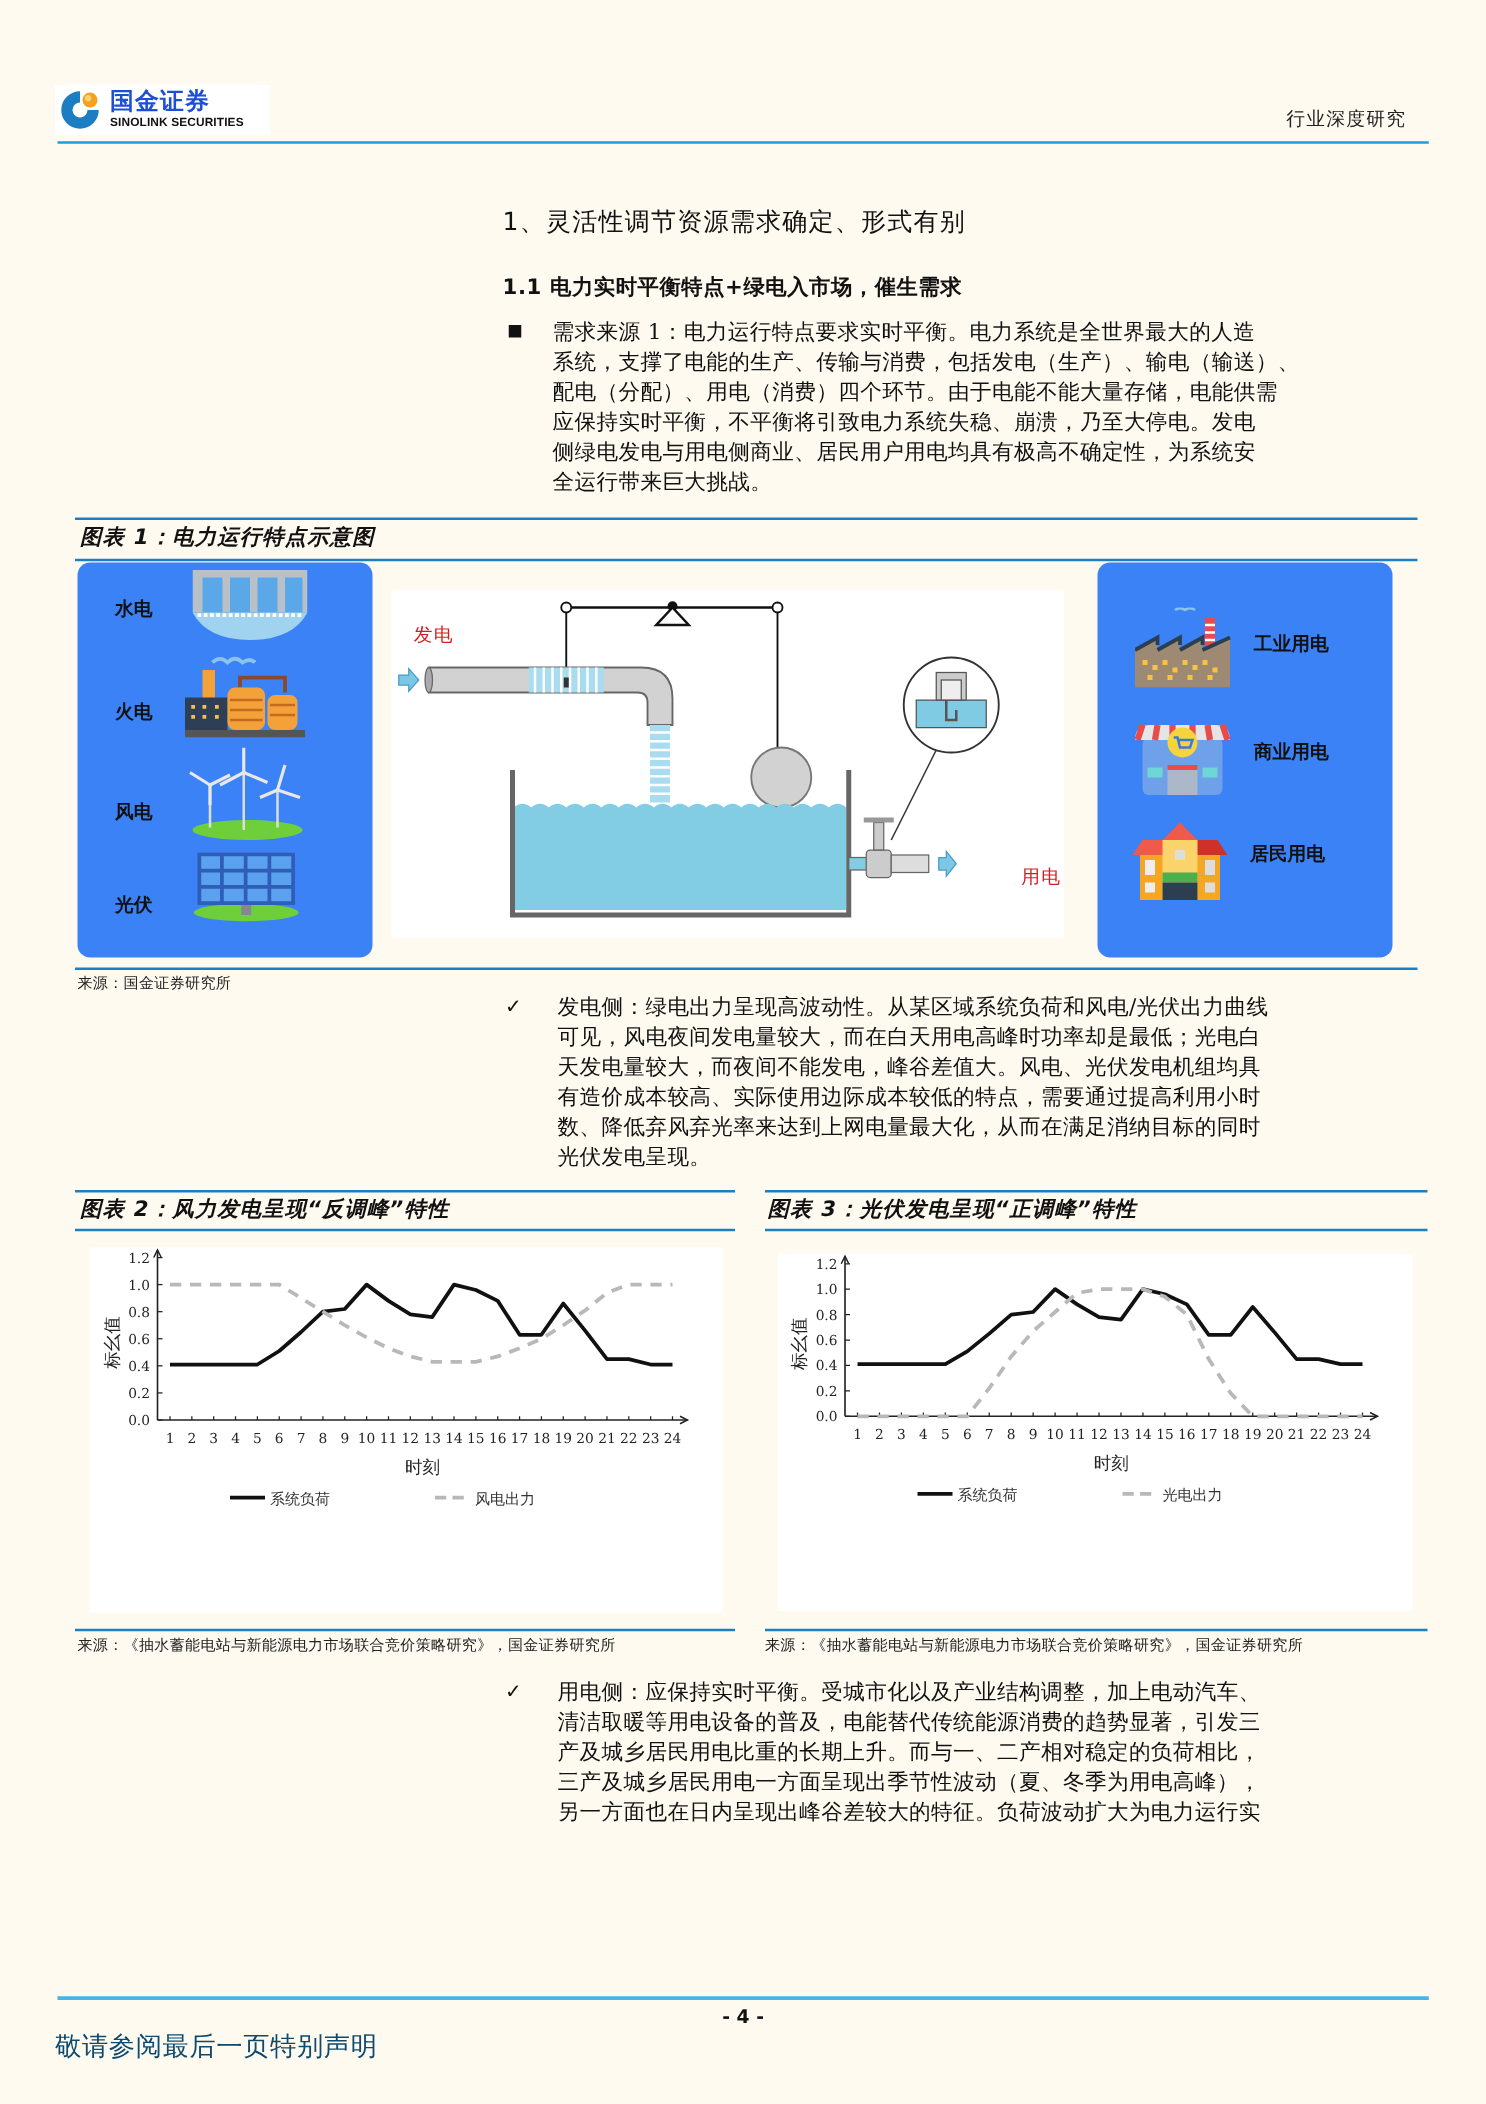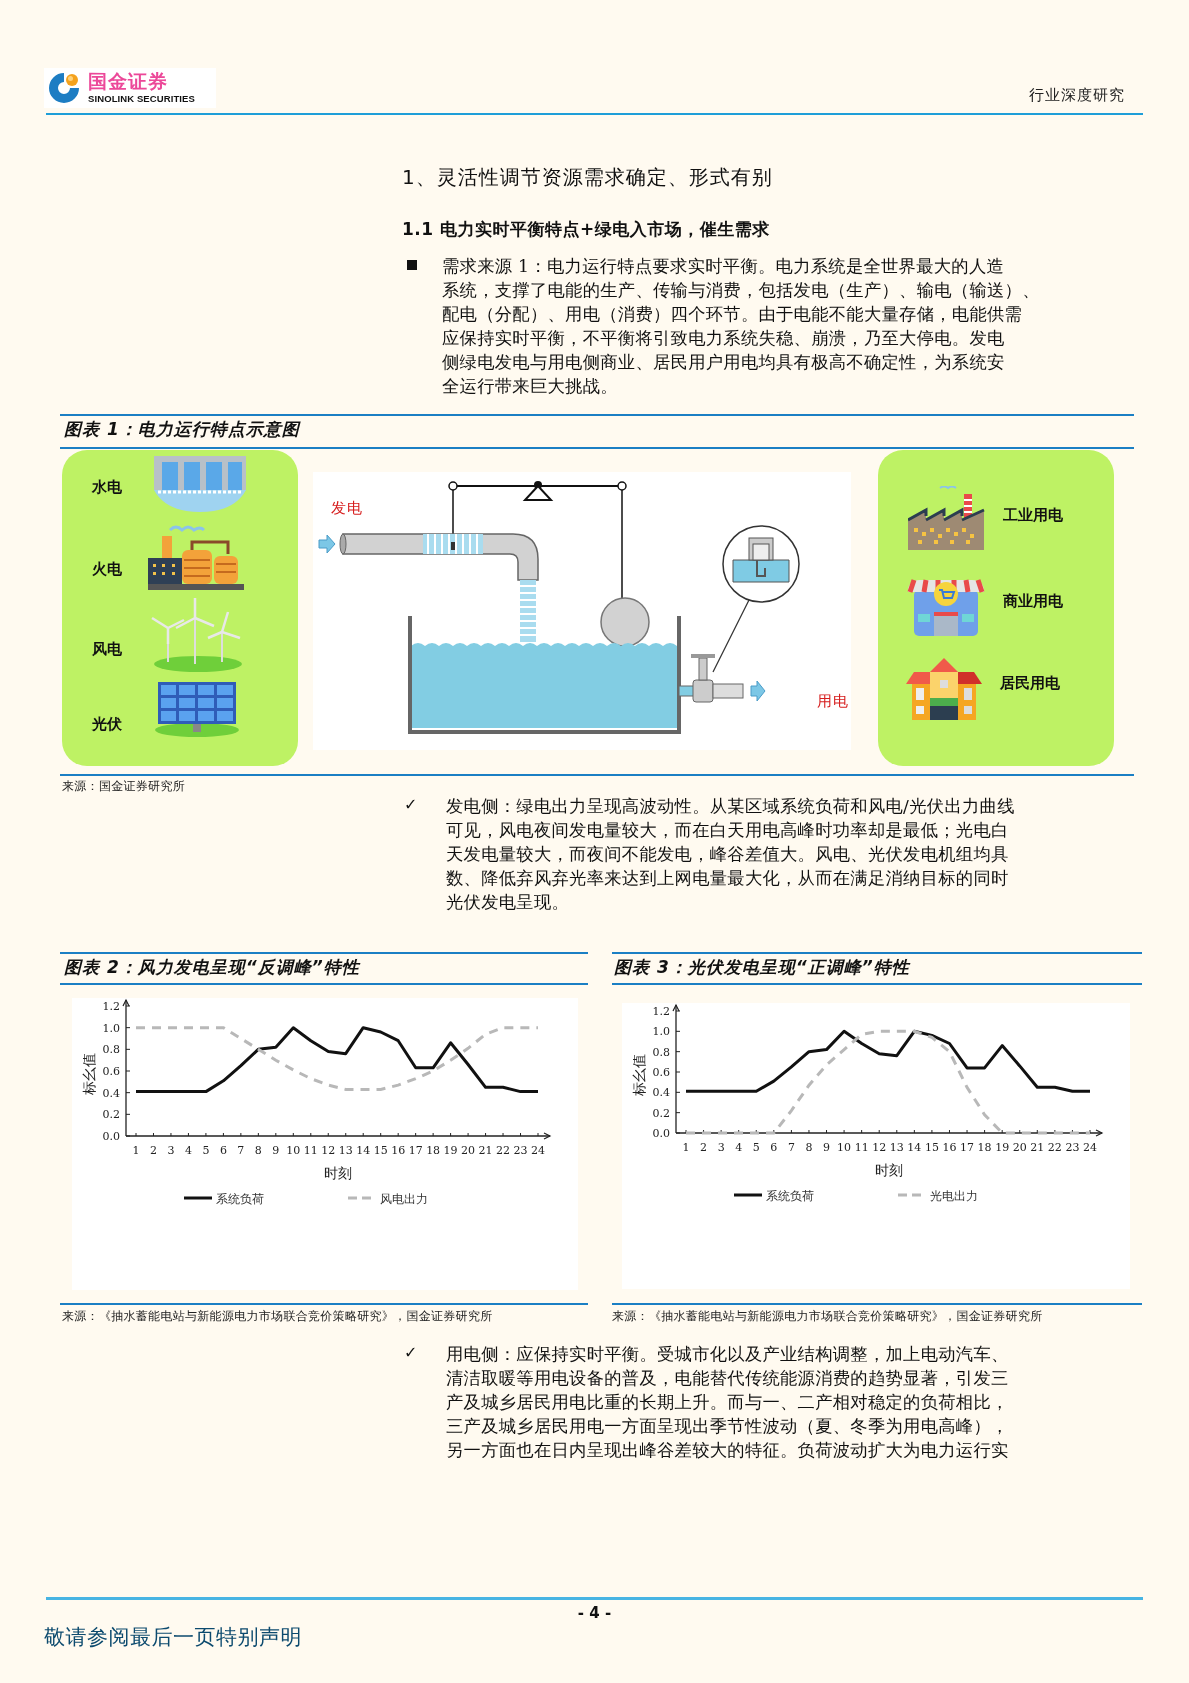--- a/index.html
+++ b/index.html
@@ -10,40 +10,40 @@
     color: #111;
     position: relative;
     overflow: hidden;
   }
   .abs { position: absolute; }
 
   
   .logo-box { left: 44px; top: 68px; width: 172px; height: 40px; background: #fff; display: flex; align-items: center; }
   .logo-mark { width: 36px; height: 36px; margin-left: 2px; position: relative; }
   .logo-text { margin-left: 6px; display: flex; flex-direction: column; line-height: 1; }
-  .logo-cn { font-family: "DejaVu Sans", sans-serif; font-weight: bold; font-size: 19px; letter-spacing: 1px; color: #ec4899; }
+  .logo-cn { font-family: "DejaVu Sans", sans-serif; font-weight: bold; font-size: 19px; letter-spacing: 1px; color: #1d4ed8; }
   .logo-en { font-family: "Liberation Sans", sans-serif; font-weight: bold; font-size: 9.5px; color: #111; margin-top: 3px; letter-spacing: 0.1px; }
   .header-right { right: 64px; top: 86px; font-size: 15px; color: #222; letter-spacing: 1px; }
   .header-line { left: 46px; top: 113px; width: 1097px; height: 2px; background: #1e9ed8; }
 
   
   .h1 { left: 402px; top: 164px; font-family: "DejaVu Sans", sans-serif; font-weight: normal; font-size: 20px; letter-spacing: 1px; }
   .h2 { left: 402px; top: 218px; font-family: "DejaVu Sans", sans-serif; font-weight: bold; font-size: 17px; letter-spacing: 0.5px; }
 
   .para { left: 402px; width: 740px; font-size: 17.3px; line-height: 24px; letter-spacing: 0.3px; color: #111; }
   .para .line { display: block; white-space: nowrap; }
   .bullet-sq { width: 10px; height: 10px; background: #111; }
   .bullet-ck { font-family: "DejaVu Sans", sans-serif; font-size: 16px; }
 
   .fig-title { font-family: "DejaVu Sans", sans-serif; font-weight: bold; font-style: italic; font-size: 17px; letter-spacing: 1px; }
   .rule-thin { height: 1.5px; background: #1b7fc4; }
   .source { font-size: 12px; color: #222; letter-spacing: 0.3px; }
 
   
-  .panel { background: #bef264; border-radius: 25px; text-align: center; }
+  .panel { background: #3b82f6; border-radius: 10px; text-align: center; }
   .panel-label { font-family: "DejaVu Sans", sans-serif; font-weight: bold; font-size: 15px; }
   .diagram { background: #fff; }
   .red-label { color: #d61c1c; font-family: "DejaVu Sans", sans-serif; font-weight: normal; font-size: 15px; letter-spacing: 1px; }
 
   
   .chart-box { background: #fff; }
 
   .footer-line { left: 46px; top: 1597px; width: 1097px; height: 3px; background: #47b4e3; }
   .page-num { left: 0; width: 1189px; top: 1604px; text-align: center; font-family: "DejaVu Sans", sans-serif; font-weight: bold; font-size: 15px; }
   .footer-note { left: 44px; top: 1623px; font-size: 21px; color: #0c4a6e; letter-spacing: 0.5px; }
@@ -276,20 +276,21 @@
 </div>
 
 <div class="abs rule-thin" style="left:60px; top:774px; width:1074px;"></div>
 <div class="abs source" style="left:62px; top:778px;">来源：国金证券研究所</div>
 
 <div class="abs bullet-ck" style="left:404px; top:795px;">✓</div>
 <div class="abs para" style="left:446px; top:794px; width:700px;">
   <span class="line">发电侧：绿电出力呈现高波动性。从某区域系统负荷和风电/光伏出力曲线</span>
   <span class="line">可见，风电夜间发电量较大，而在白天用电高峰时功率却是最低；光电白</span>
   <span class="line">天发电量较大，而夜间不能发电，峰谷差值大。风电、光伏发电机组均具</span>
+  <span class="line">有造价成本较高、实际使用边际成本较低的特点，需要通过提高利用小时</span>
   <span class="line">数、降低弃风弃光率来达到上网电量最大化，从而在满足消纳目标的同时</span>
   <span class="line">光伏发电呈现。</span>
 </div>
 
 <div class="abs rule-thin" style="left:60px; top:952px; width:528px;"></div>
 <div class="abs fig-title" style="left:64px; top:956px;">图表 2：风力发电呈现“反调峰”特性</div>
 <div class="abs rule-thin" style="left:60px; top:983px; width:528px;"></div>
 <div class="abs chart-box" style="left:72px; top:998px; width:506px; height:292px;">
   <svg id="chart0" width="506" height="292">
       <line x1="54" y1="138" x2="54" y2="2" stroke="#222" stroke-width="1.3"></line>

